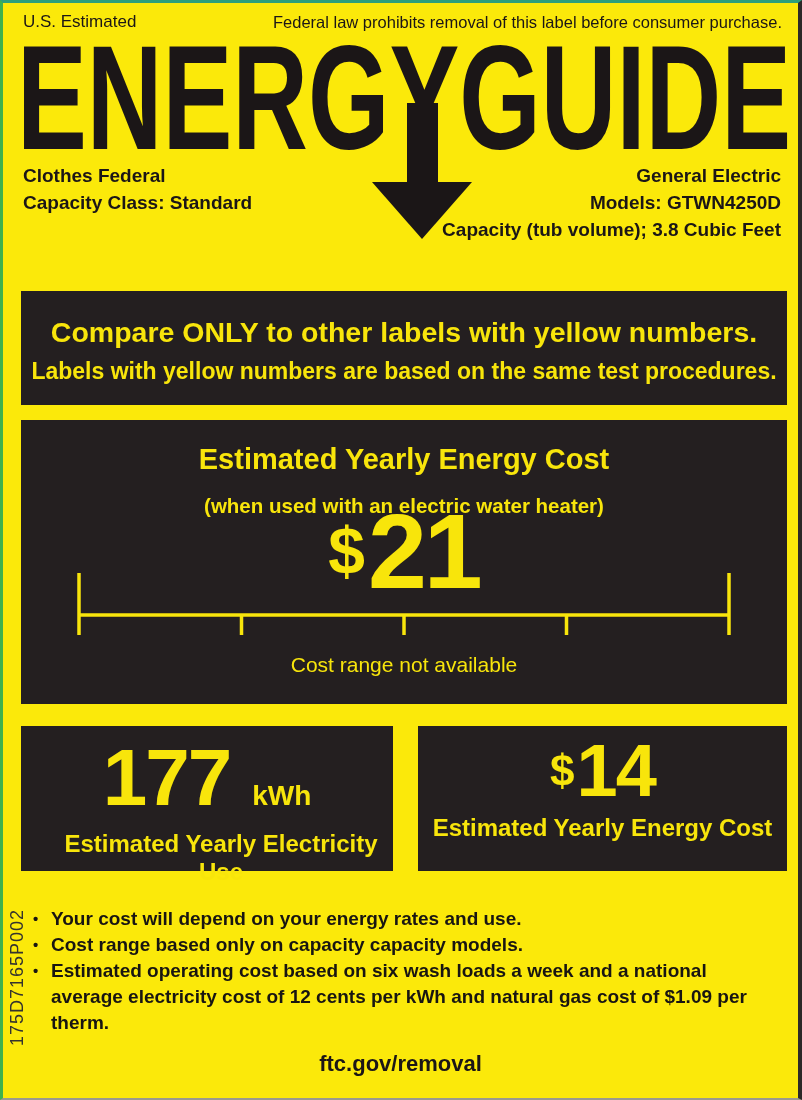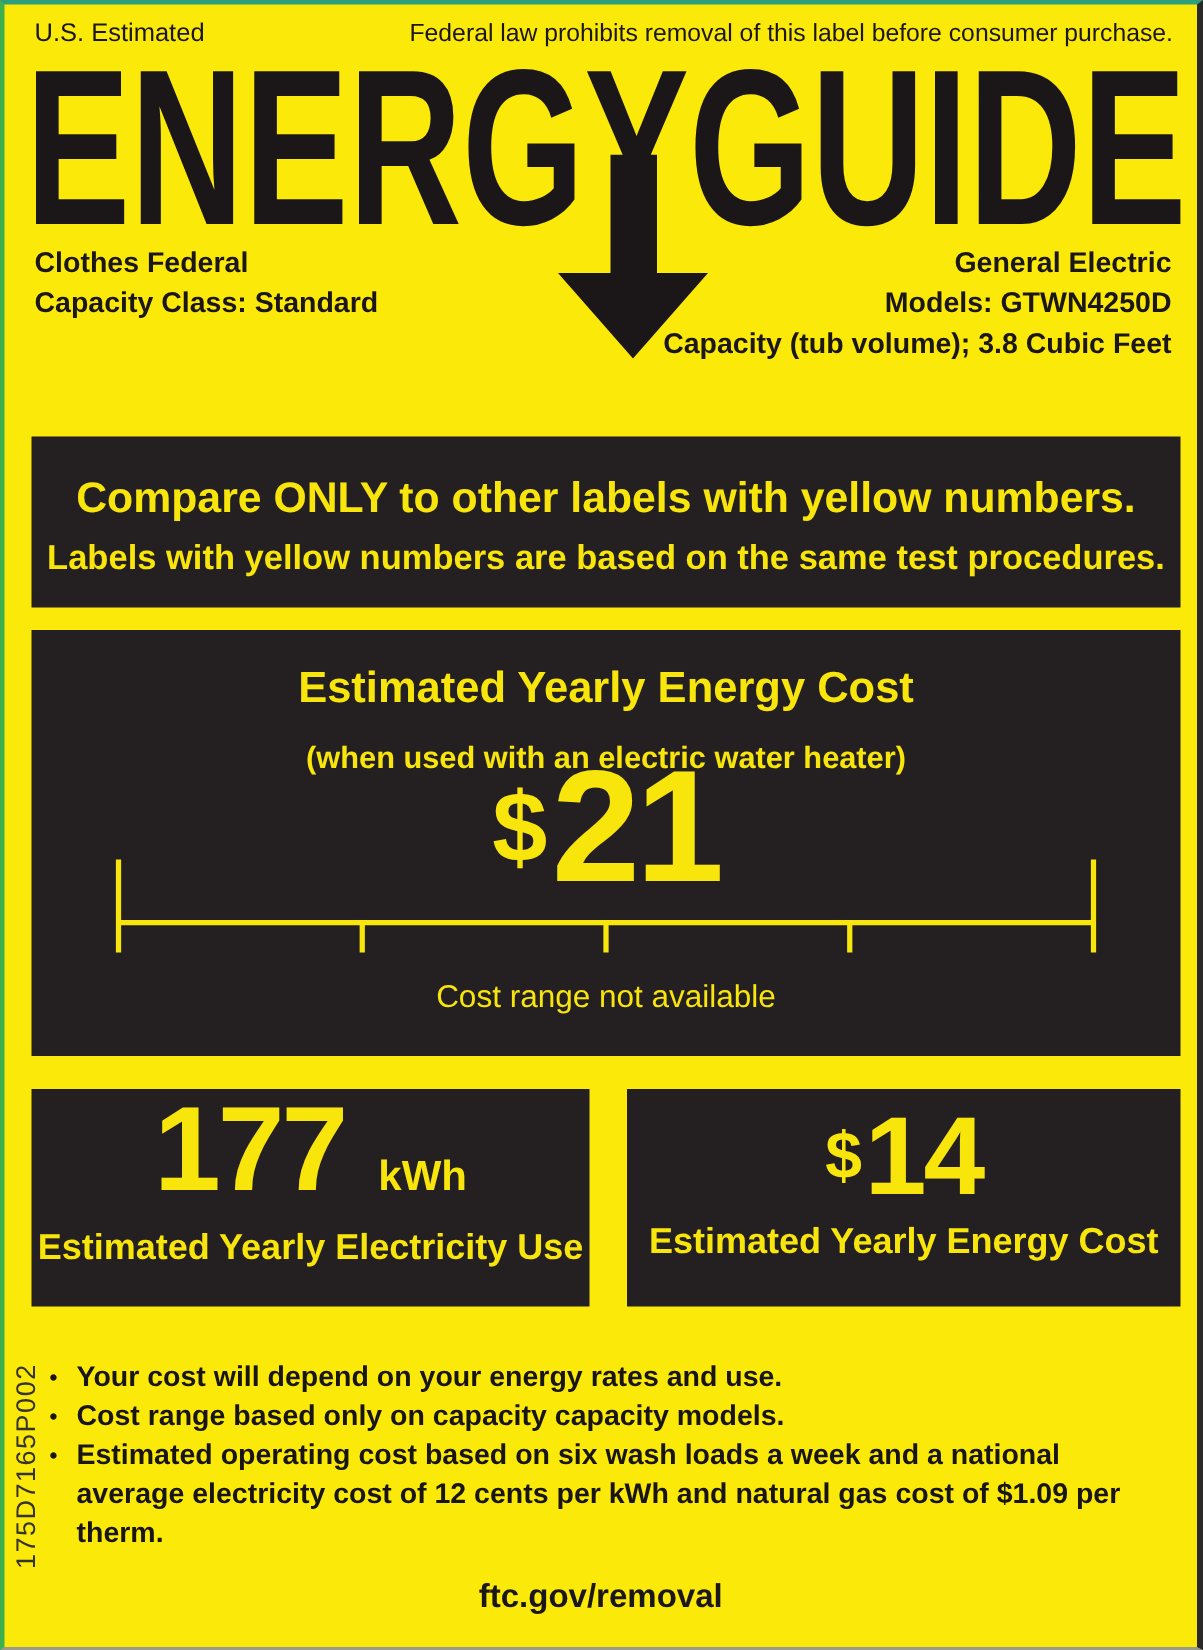--- a/index.html
+++ b/index.html
@@ -22,24 +22,24 @@
   .compare-l2{margin-top:9px;font-size:23px;font-weight:bold;}
   .main-box{left:18px;top:417px;width:766px;height:284px;}
   .main-title{margin-top:23px;font-size:29px;font-weight:bold;}
   .main-sub{margin-top:18px;font-size:20.5px;font-weight:bold;}
   .cost-row{position:absolute;top:78px;left:0;width:100%;display:flex;justify-content:center;align-items:center;line-height:1;}
   .cost-cur{font-size:66px;font-weight:bold;margin-right:3px;}
   .cost-val{font-size:106px;font-weight:bold;letter-spacing:-3px;}
   .scale-svg{position:absolute;left:0;top:152px;}
   .range-note{position:absolute;top:233px;left:0;width:100%;font-size:21px;}
   .use-box{left:18px;top:723px;width:372px;height:145px;}
-  .use-row{display:flex;justify-content:center;align-items:baseline;line-height:1;}
+  .use-row{display:flex;justify-content:center;align-items:baseline;padding-top:12px;line-height:1;}
   .use-val{font-size:80px;font-weight:bold;letter-spacing:-2px;}
   .use-unit{font-size:28px;font-weight:bold;margin-left:22px;}
-  .use-label{margin-top:12px;font-size:24px;font-weight:bold;}
+  .use-label{margin-top:12px;font-size:24px;font-weight:bold;padding-left:28px;}
   .gas-box{left:415px;top:723px;width:369px;height:145px;}
   .gas-row{display:flex;justify-content:center;align-items:center;padding-top:8px;line-height:1;}
   .gas-cur{font-size:44px;font-weight:bold;margin-right:2px;}
   .gas-val{font-size:74px;font-weight:bold;letter-spacing:-2px;}
   .gas-label{margin-top:6px;font-size:24px;font-weight:bold;}
   .gas-sub{margin-top:3px;font-size:15.5px;font-weight:bold;}
   .footnotes{position:absolute;left:30px;top:903px;width:730px;list-style:none;margin:0;padding:0;}
   .footnotes li{display:flex;font-size:19px;font-weight:bold;line-height:26px;color:#181512;}
   .footnotes .dot{width:18px;flex:0 0 18px;font-size:15px;}
   .part-number{

